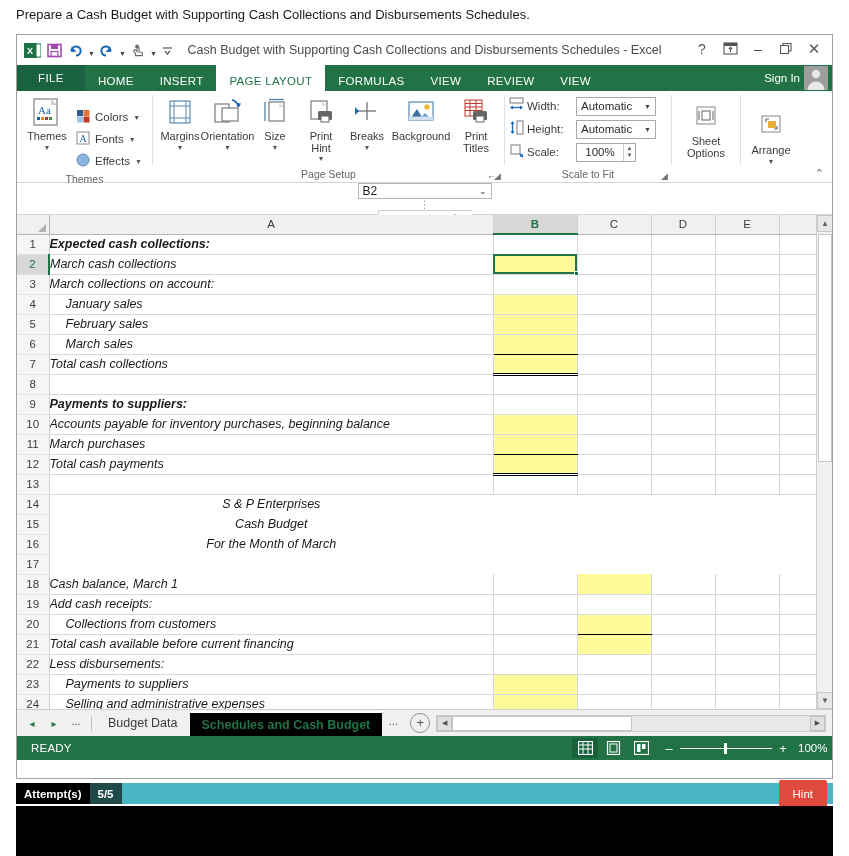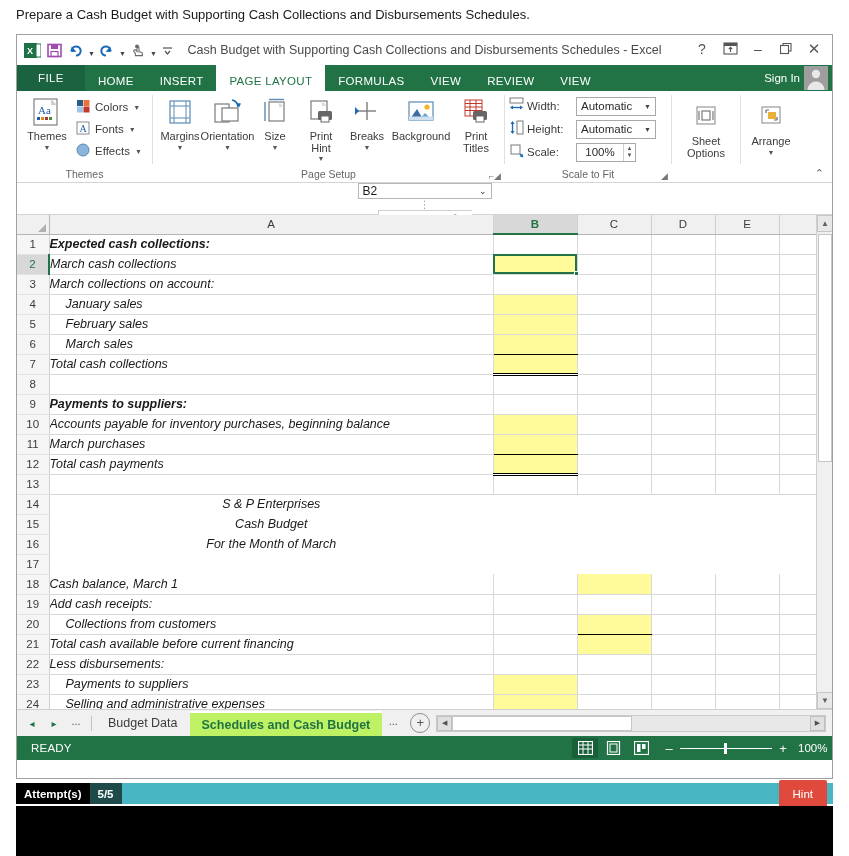--- a/index.html
+++ b/index.html
@@ -234,21 +234,21 @@
     display:flex; align-items:center; padding-left:4px;
   }
   .nav-arrow { width:22px; text-align:center; font-size:10px; color:#217346; }
   .nav-dots { width:22px; text-align:center; font-size:11px; color:#555; position:relative; top:-2px; }
   .tab-sep { width:1px; height:15px; background:#c2c2c2; margin:0 4px; }
   .sheet-tab {
     height:26px; display:flex; align-items:center; padding:0 12px;
     font-size:12.5px; color:#3b3b3b;
   }
   .sheet-tab.active {
-    background:#bef264; color:#217346; font-weight:bold;
+    background:#000000; color:#217346; font-weight:bold;
     border-top:2px solid #ffffff;
     position:relative; top:1px;
   }
   #add-sheet {
     width:20px; height:20px; border:1px solid #8d8d8d; border-radius:50%;
     display:flex; align-items:center; justify-content:center;
     font-size:13px; color:#555; margin:0 6px; line-height:12px;
   }
   #hscroll {
     flex:1; height:17px; background:#e8e8e8; display:flex; align-items:center;
@@ -408,21 +408,21 @@
                 <text x="7" y="17" font-size="11" font-family="Liberation Serif, serif" fill="#1b5ea8">Aa</text>
                 <rect x="6" y="20" width="3" height="3" fill="#1b5ea8"></rect>
                 <rect x="10" y="20" width="3" height="3" fill="#e08a1e"></rect>
                 <rect x="14" y="20" width="3" height="3" fill="#a03a3a"></rect>
                 <rect x="18" y="20" width="3" height="3" fill="#4a8a3a"></rect>
               </svg>
           </span>
           <span class="lbl">Themes</span>
           <span class="caret-d">▼</span>
         </div>
-        <div style="display:flex;flex-direction:column;margin-top:2px;">
+        <div style="display:flex;flex-direction:column;margin-top:12px;">
           <div class="small-btn">
             <span>
               <svg width="15" height="15" viewBox="0 0 15 15">
                   <rect x="1" y="1" width="6" height="6" fill="#2a5b8c"></rect>
                   <rect x="7.5" y="1" width="6" height="6" fill="#e8723a"></rect>
                   <rect x="1" y="7.5" width="6" height="6" fill="#9ec6e8"></rect>
                   <rect x="7.5" y="7.5" width="6" height="6" fill="#c0392b"></rect>
                 </svg>
             </span>
             <span>Colors</span>
@@ -620,21 +620,21 @@
           </span>
           <span class="lbl">Sheet Options</span>
         </div>
       </div>
       <div class="rgroup-label"></div>
     </div>
 
     <div class="rgroup-sep"></div>
 
     <div class="rgroup" style="width:60px;">
-      <div class="rgroup-body" style="justify-content:center;padding-top:8px;">
+      <div class="rgroup-body" style="justify-content:center;padding-top:17px;">
         <div class="big-btn" style="min-width:54px;">
           <span class="ico">
             <svg width="28" height="28" viewBox="0 0 28 28">
                 <rect x="5" y="3" width="18" height="16" fill="none" stroke="#9a9a9a" stroke-width="1.2"></rect>
                 <rect x="11" y="8" width="8" height="7" fill="#e8b03a"></rect>
                 <path d="M9 6 L9 9 M9 6 L12 6" stroke="#666" stroke-width="1.2" fill="none"></path>
                 <path d="M20 16 L20 13 M20 16 L17 16" stroke="#666" stroke-width="1.2" fill="none"></path>
               </svg>
           </span>
           <span class="lbl">Arrange</span>

